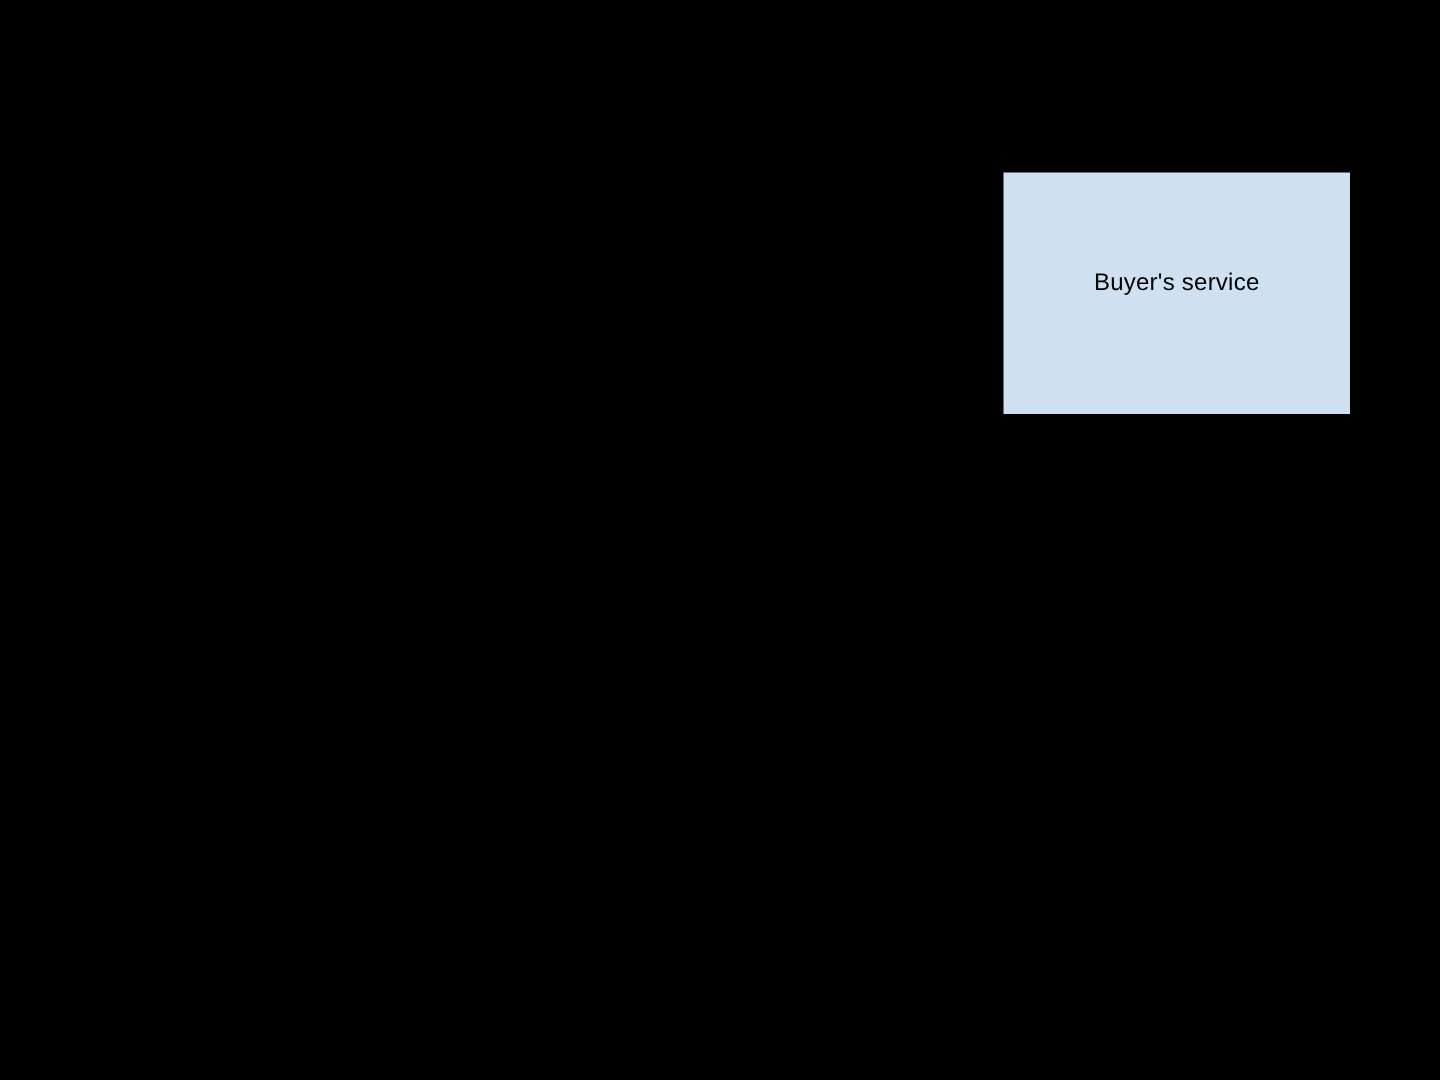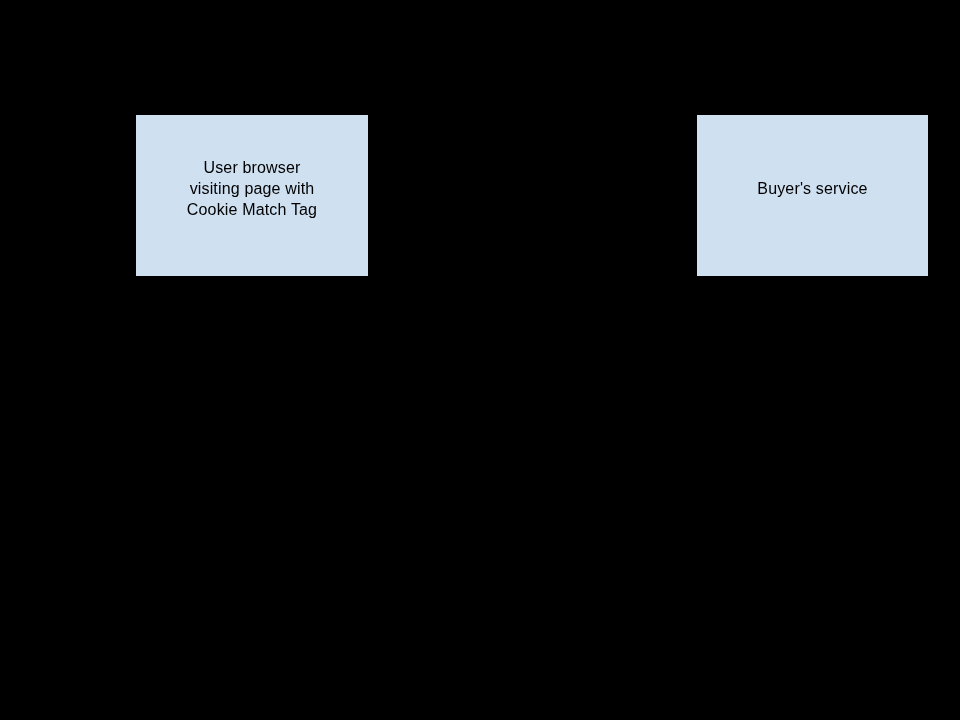--- a/index.html
+++ b/index.html
@@ -45,21 +45,21 @@
     left: 136px;
     top: 115px;
     width: 232px;
     height: 161px;
   }
   #node-user-browser .node-label {
     position: relative;
     top: -7px;
   }
   #node-buyers-service {
-    left: 697px;
+    left: 669px;
     top: 115px;
     width: 231px;
     height: 161px;
   }
   #node-buyers-service .node-label {
     position: relative;
     top: -7px;
   }
   #node-google-cms {
     left: 140px;
@@ -70,24 +70,19 @@
   #node-google-cms .node-label {
     position: relative;
     top: -7px;
   }
 </style>
 </head>
 <body>
 
 <div id="canvas">
 
-  <div class="node" id="node-user-browser">
-    <div class="node-label">User browser
-visiting page with
-Cookie Match Tag</div>
-  </div>
 
   <div class="node" id="node-buyers-service">
     <div class="node-label">Buyer's service</div>
   </div>
 
 
 </div>
 
 </body></html>

